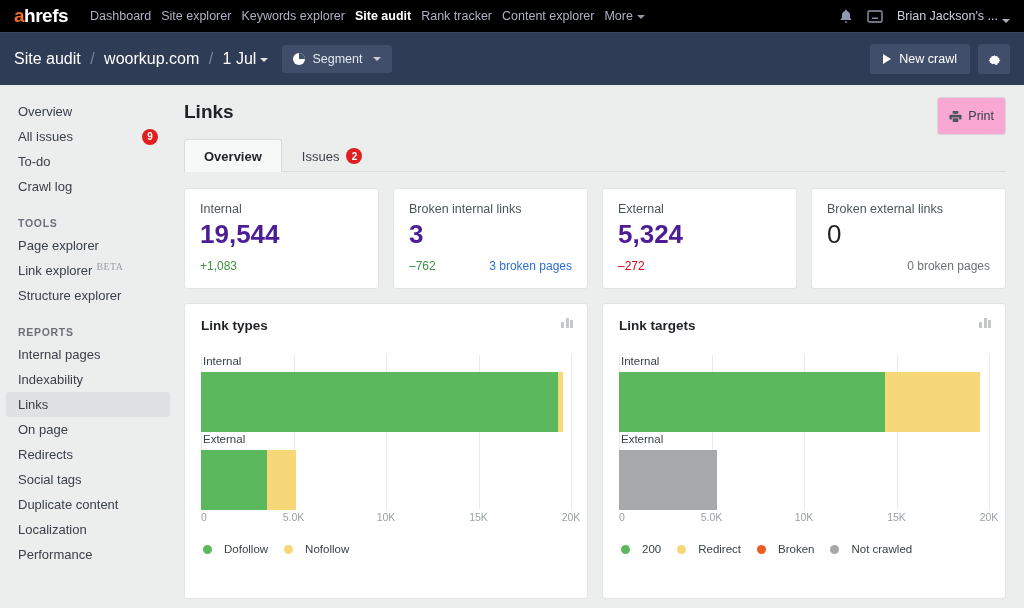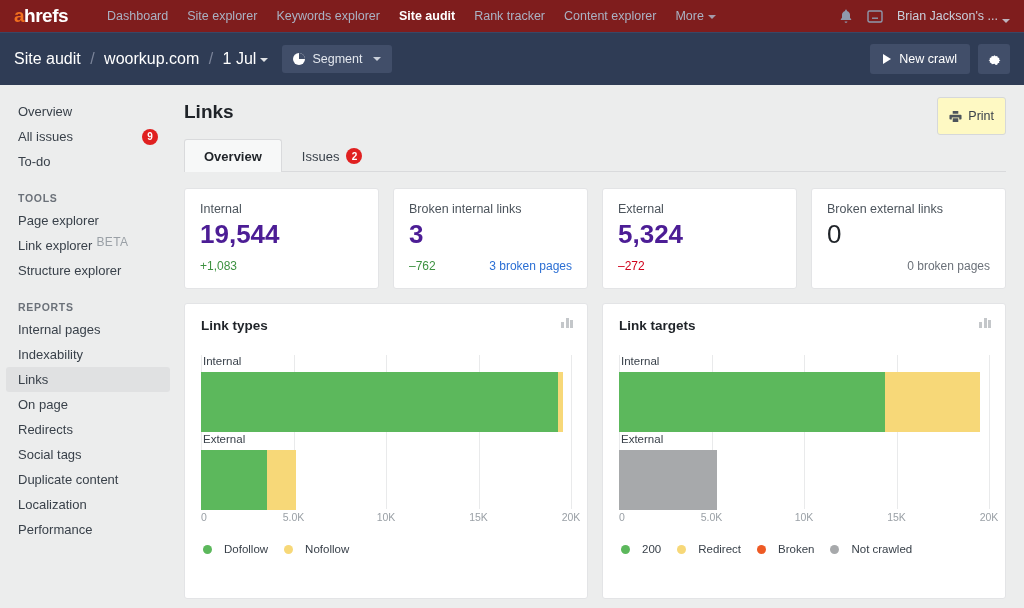--- a/index.html
+++ b/index.html
@@ -3,26 +3,26 @@
 <meta charset="utf-8">
 <style>
   * { box-sizing: border-box; margin: 0; padding: 0; }
   html, body {
     width: 1024px; height: 608px;
     font-family: "Liberation Sans", sans-serif;
     background: #eceded; overflow: hidden;
   }
   
   .topnav {
-    height: 32px; background: #7f1d1d; display: flex; align-items: center;
+    height: 32px; background: #000000; display: flex; align-items: center;
     padding: 0 14px; position: relative;
   }
   .logo { font-size: 19px; font-weight: bold; color: #fff; letter-spacing: -0.5px; margin-right: 22px; }
   .logo .a { color: #f2701f; }
-  .navlinks { display: flex; align-items: center; gap: 19px; margin-left: 17px; }
+  .navlinks { display: flex; align-items: center; gap: 10px; }
   .navlink { font-size: 12.5px; color: #aab2c3; white-space: nowrap; cursor: pointer; }
   .navlink.active { color: #ffffff; font-weight: bold; }
   .caret { display: inline-block; width: 0; height: 0; border-left: 4px solid transparent;
     border-right: 4px solid transparent; border-top: 4px solid currentColor;
     vertical-align: middle; margin-left: 4px; opacity: .85; }
   .topright { position: absolute; right: 14px; top: 0; height: 32px; display: flex; align-items: center; gap: 14px; }
   .ticon { color: #8f99ad; display: flex; align-items: center; }
   .username { font-size: 12.5px; color: #c9cfdb; display: flex; align-items: flex-end; }
   
   .subhead {
@@ -50,27 +50,27 @@
     display: flex; align-items: center; justify-content: center; cursor: pointer; }
   
   .body { display: flex; height: calc(608px - 32px - 53px); }
   .sidebar { width: 176px; flex: 0 0 176px; background: #eceded; padding-top: 14px; }
   .side-item { font-size: 13px; color: #39414a; padding: 5px 12px 5px 12px; margin: 0 6px;
     display: flex; align-items: center; cursor: pointer; border-radius: 3px; position: relative; }
   .side-item.active { background: #e0e1e2; font-weight: normal; }
   .side-badge { background: #e02020; color: #fff; font-size: 10px; font-weight: bold;
     width: 16px; height: 16px; border-radius: 50%; display: flex; align-items: center;
     justify-content: center; position: absolute; right: 12px; }
-  .beta { font-size: 12px; color: #9aa0a6; letter-spacing: .4px; margin-left: 4px; position: relative; top: -4px; }
+  .beta { font-size: 10px; color: #9aa0a6; letter-spacing: .4px; margin-left: 4px; position: relative; top: -4px; font-family: Liberation Serif, serif; }
   .side-head { font-size: 10.5px; font-weight: bold; color: #6b7179; letter-spacing: .7px;
     padding: 4px 18px; margin-top: 14px; }
   
   .main { flex: 1; padding: 14px 18px 0 4px; overflow: hidden; position: relative; }
   .page-title { font-size: 19px; font-weight: bold; color: #1f2328; margin: 2px 0 0 4px; }
-  .printbtn { position: absolute; right: 18px; top: 12px; background: #fef9c3; border: 1px solid #d6d8da;
+  .printbtn { position: absolute; right: 18px; top: 12px; background: #f9a8d4; border: 1px solid #d6d8da;
     border-radius: 3px; height: 26px; display: flex; align-items: center; gap: 6px;
     padding: 18px 11px; font-size: 12.5px; color: #39414a; cursor: pointer; }
   .tabs { display: flex; align-items: flex-end; margin: 16px 0 0 4px;
     border-bottom: 1px solid #d9dadc; height: 33px; }
   .tab { font-size: 13px; color: #39414a; padding: 0 19px; height: 33px; display: flex;
     align-items: center; gap: 7px; cursor: pointer; border: 1px solid transparent;
     border-bottom: none; position: relative; top: 1px; }
   .tab.active { background: #f7f8f8; border-color: #d9dadc; border-radius: 3px 3px 0 0;
     font-weight: bold; color: #1f2328; }
   .tab-badge { background: #e02020; color: #fff; font-size: 10px; font-weight: bold;
@@ -174,20 +174,23 @@
     <div class="side-item">
       <span>Overview</span>
     </div>
     <div class="side-item">
       <span>All issues</span>
       <span class="side-badge">9</span>
     </div>
     <div class="side-item">
       <span>To-do</span>
     </div>
+    <div class="side-item">
+      <span>Crawl log</span>
+    </div>
 
     <div class="side-head">TOOLS</div>
     <div class="side-item">
       <span>Page explorer</span>
     </div>
     <div class="side-item">
       <span>Link explorer</span>
       <span class="beta">BETA</span>
     </div>
     <div class="side-item">

